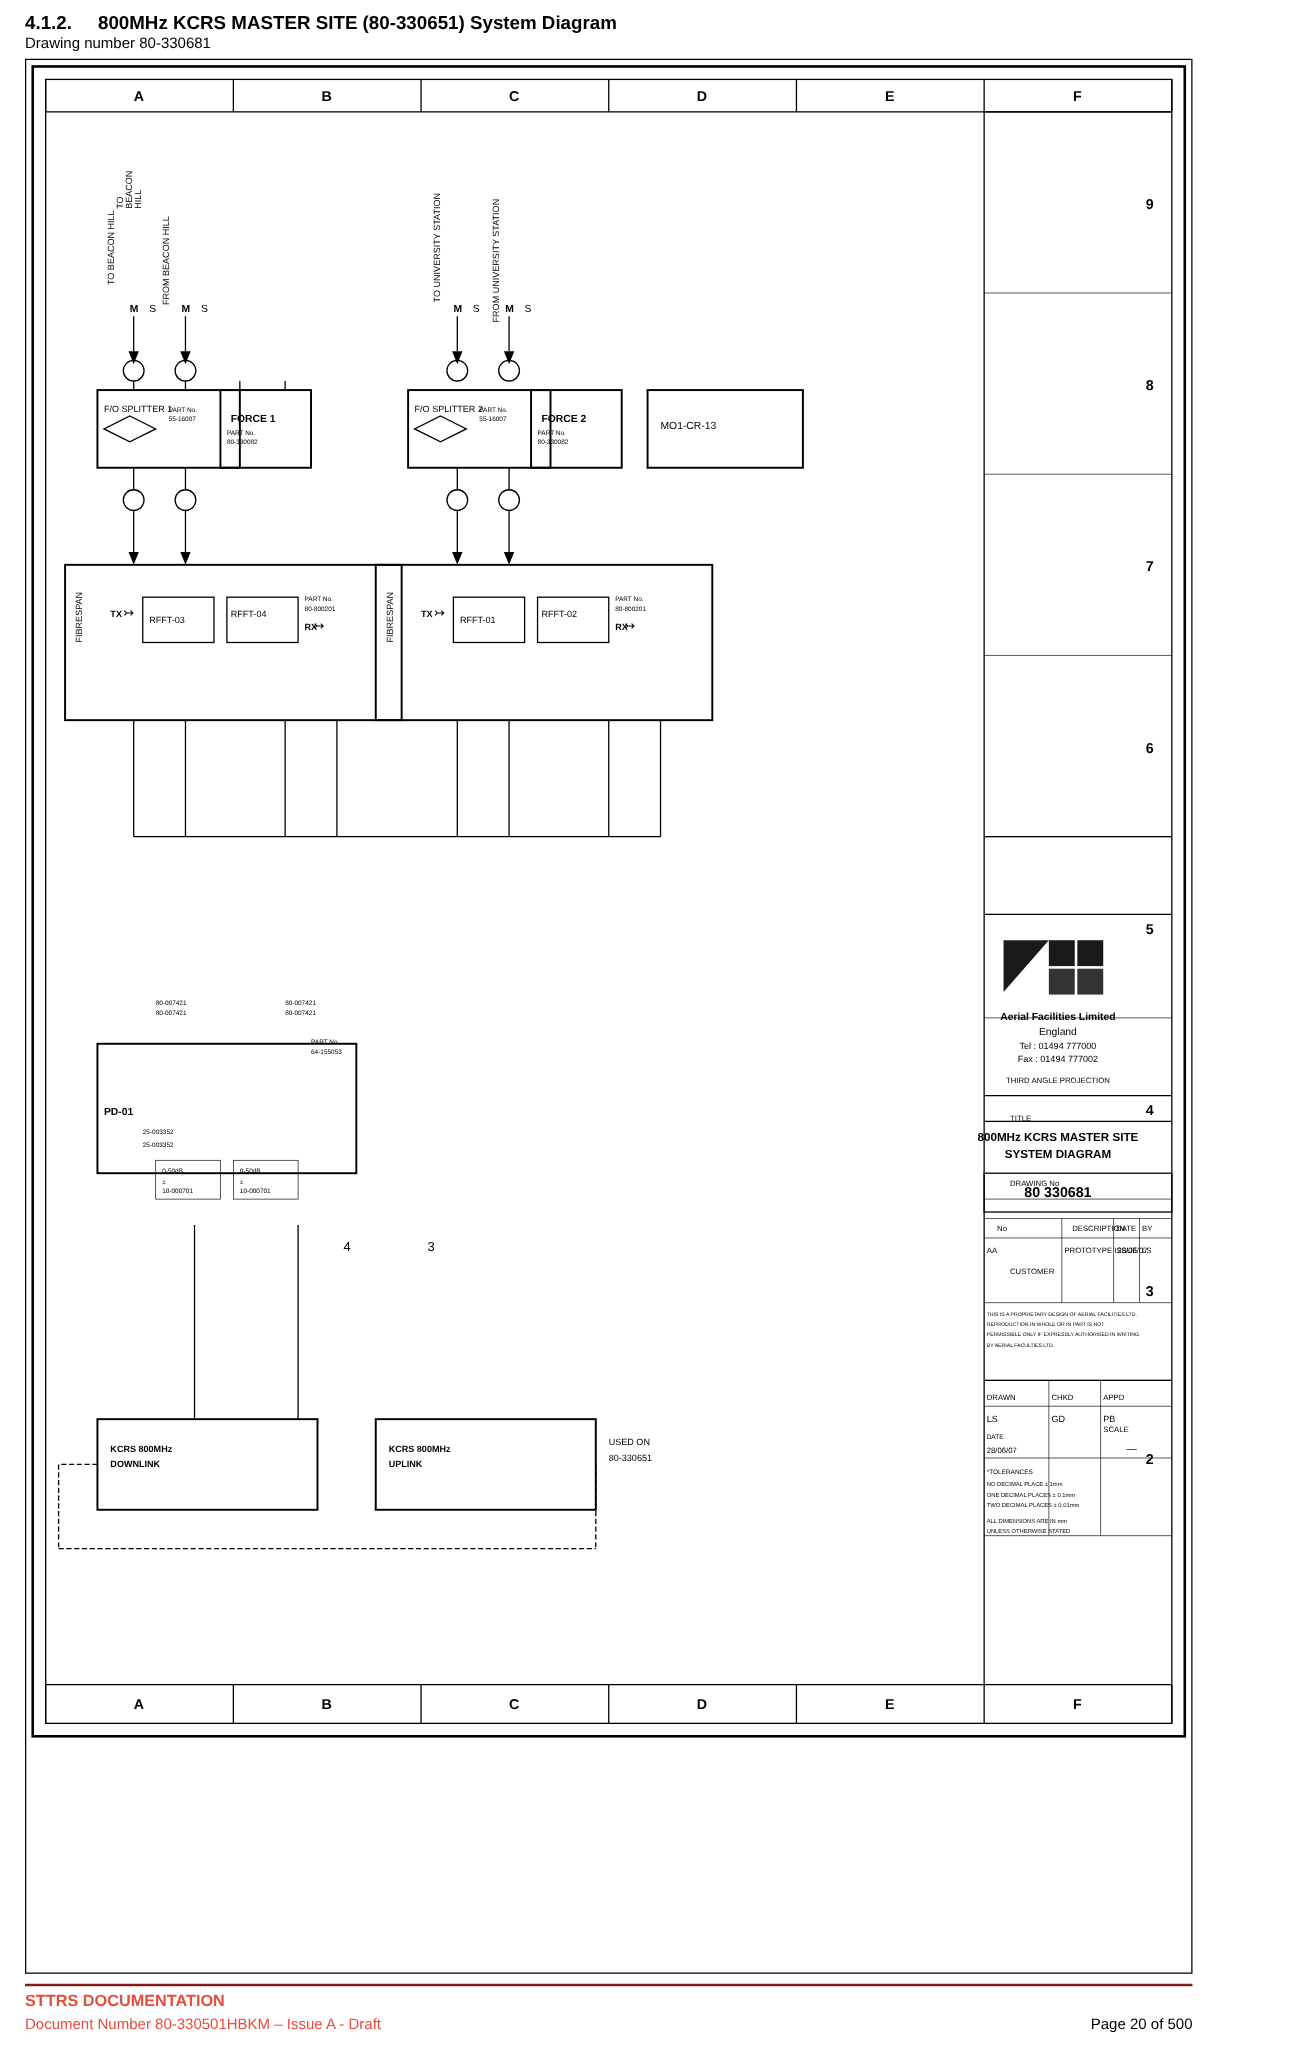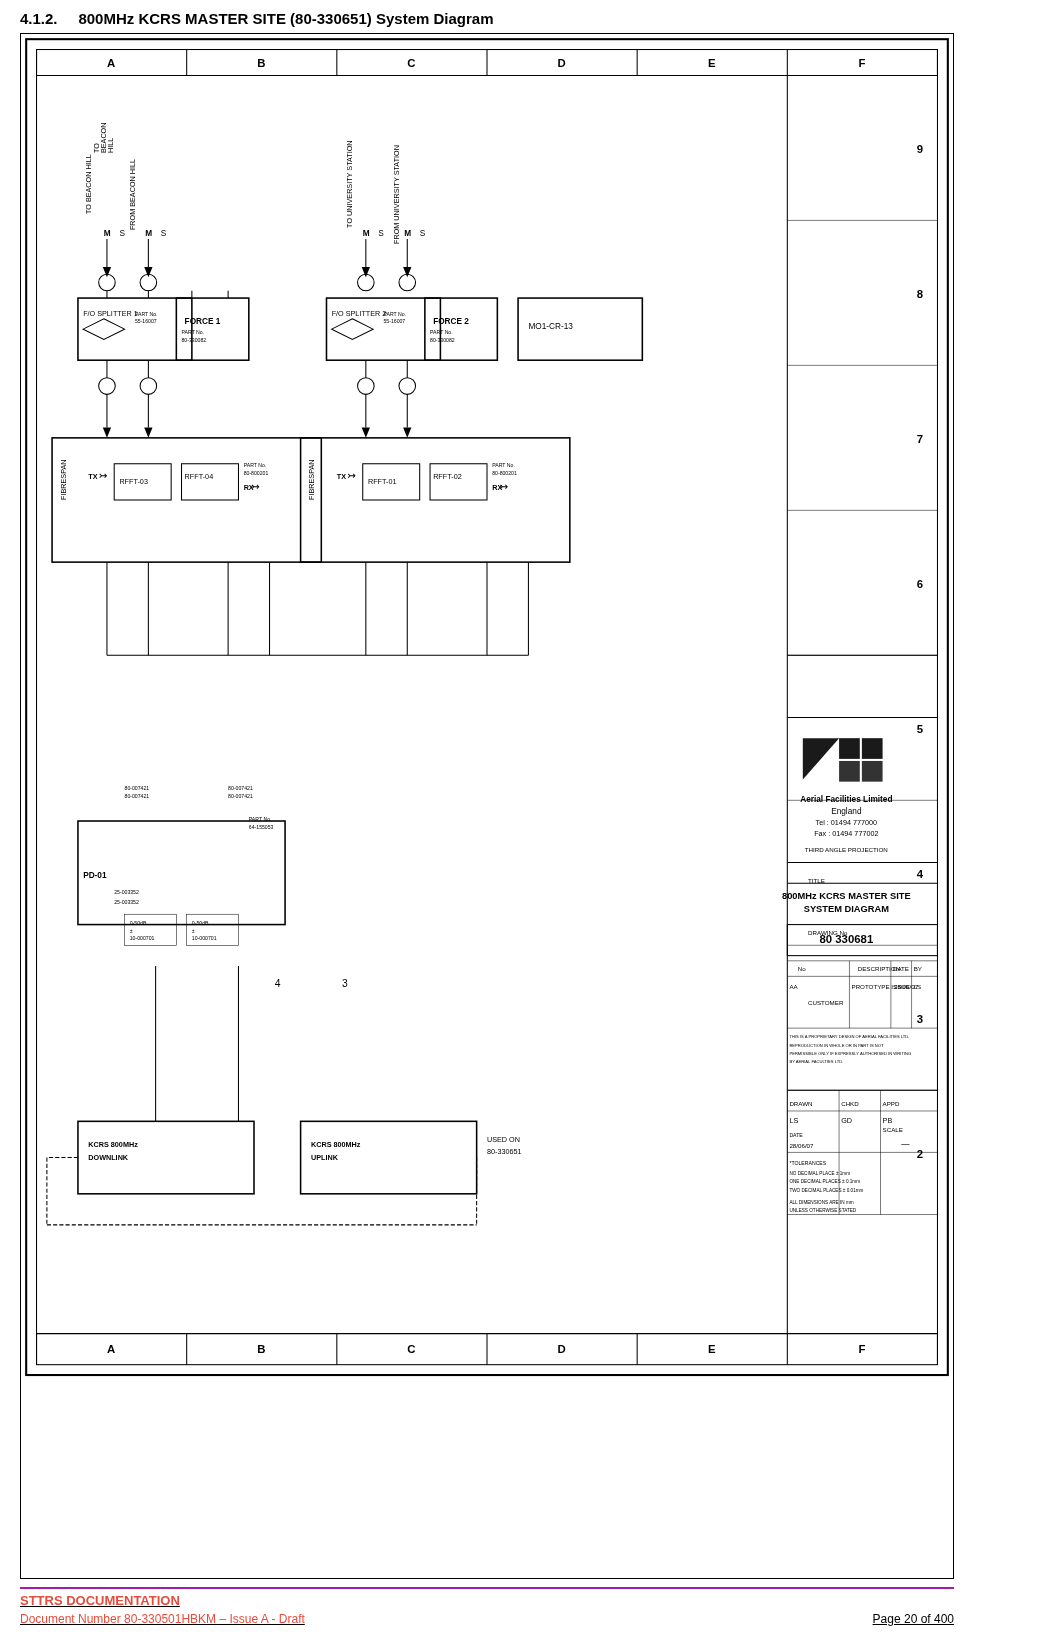--- a/index.html
+++ b/index.html
@@ -38,23 +38,22 @@
       border: 1px solid #000;
       flex: 1;
       position: relative;
       background: #fff;
       overflow: hidden;
       min-height: 1350px;
     }
 
     .footer-section {
       margin-top: 8px;
-      border-top: 2px solid #a21caf;
+      border-top: 2px solid #7f1d1d;
       padding-top: 4px;
-      text-decoration: underline;
     }
 
     .footer-sttrs {
       color: #e74c3c;
       font-weight: bold;
       font-size: 13px;
       margin-bottom: 4px;
     }
 
     .footer-bottom {
@@ -77,20 +76,21 @@
 <body>
 
 <div class="page-container">
 
   <div class="header-section">
     <div class="header-title">
       <span>4.1.2.</span>
       &nbsp;&nbsp;&nbsp;
       <span>800MHz KCRS MASTER SITE (80-330651) System Diagram</span>
     </div>
+    <div class="drawing-number">Drawing number 80-330681</div>
   </div>
 
   <div class="diagram-area">
     <svg width="100%" height="100%" viewBox="0 0 900 1300" xmlns="http://www.w3.org/2000/svg" style="font-family: Arial, sans-serif;">
 
       <rect x="5" y="5" width="890" height="1290" fill="none" stroke="#000" stroke-width="2"></rect>
 
       <rect x="15" y="15" width="870" height="1270" fill="none" stroke="#000" stroke-width="1"></rect>
 
       <line x1="15" y1="15" x2="15" y2="40" stroke="#000" stroke-width="1"></line>
@@ -403,16 +403,16 @@
       <text x="245" y="920" font-size="10">4</text>
       <text x="310" y="920" font-size="10">3</text>
 
     </svg>
   </div>
 
   <div class="footer-section">
     <div class="footer-sttrs">STTRS DOCUMENTATION</div>
     <div class="footer-bottom">
       <div class="footer-doc-number">Document Number 80-330501HBKM – Issue A - Draft</div>
-      <div class="footer-page">Page 20 of 400</div>
+      <div class="footer-page">Page 20 of 500</div>
     </div>
   </div>
 </div>
 
 </body></html>

